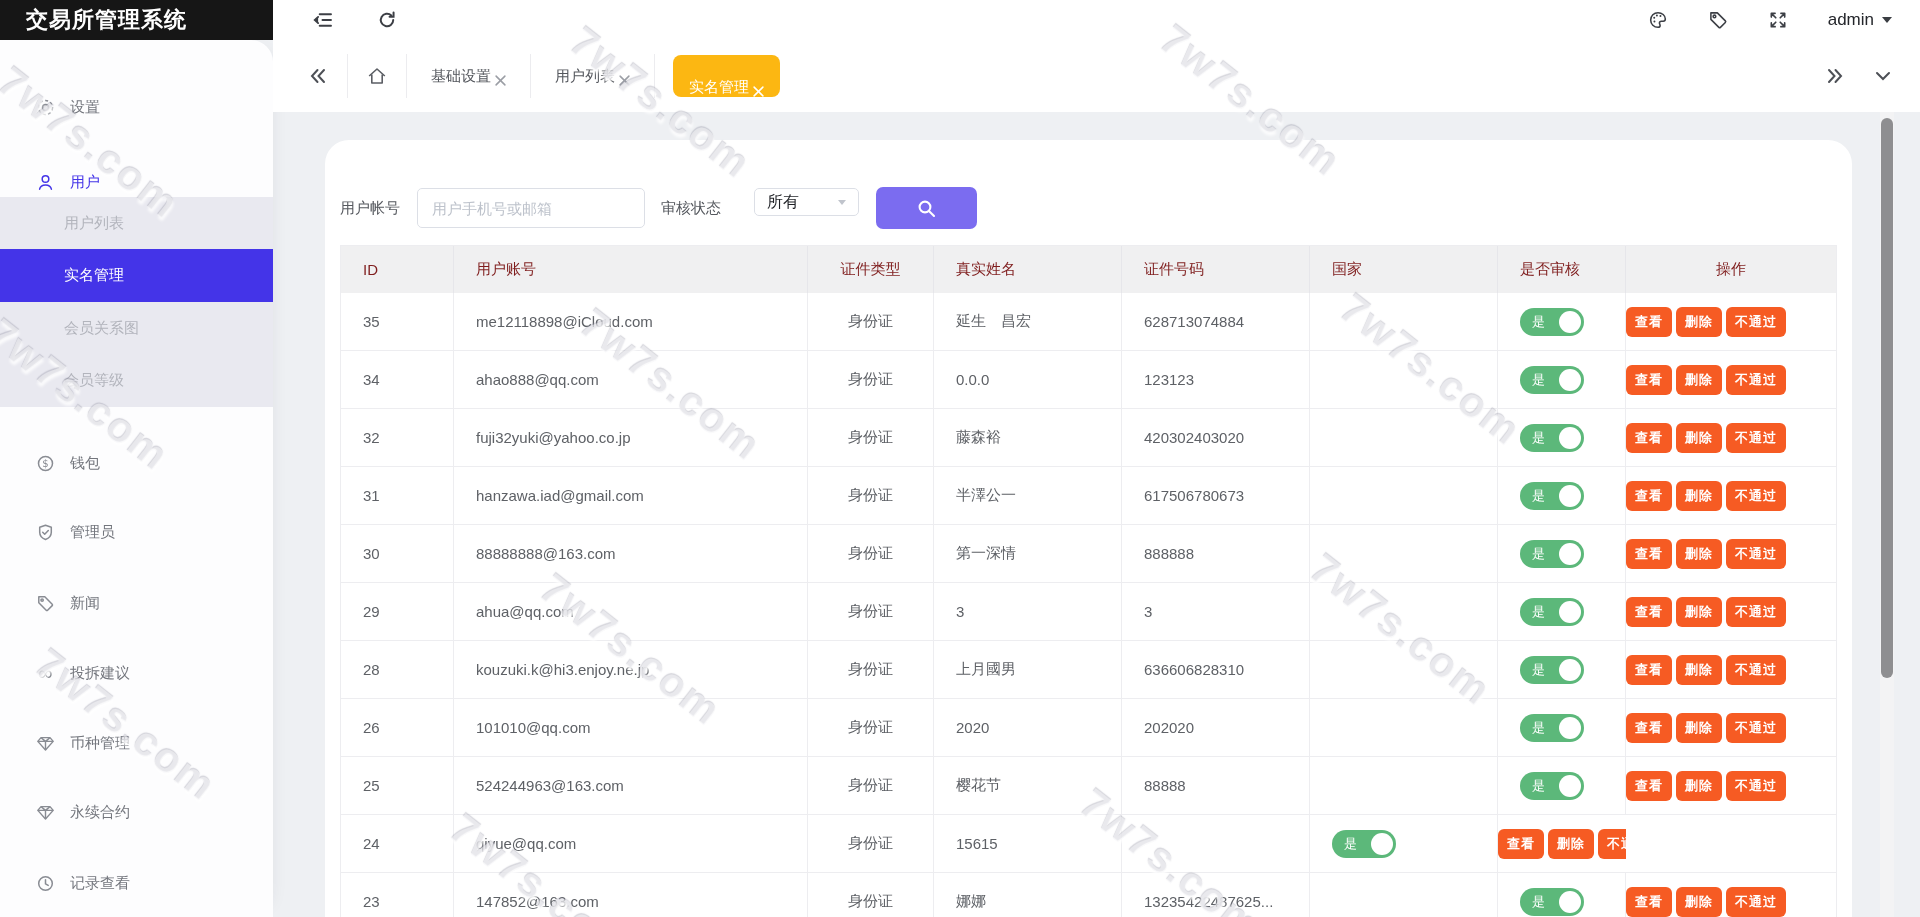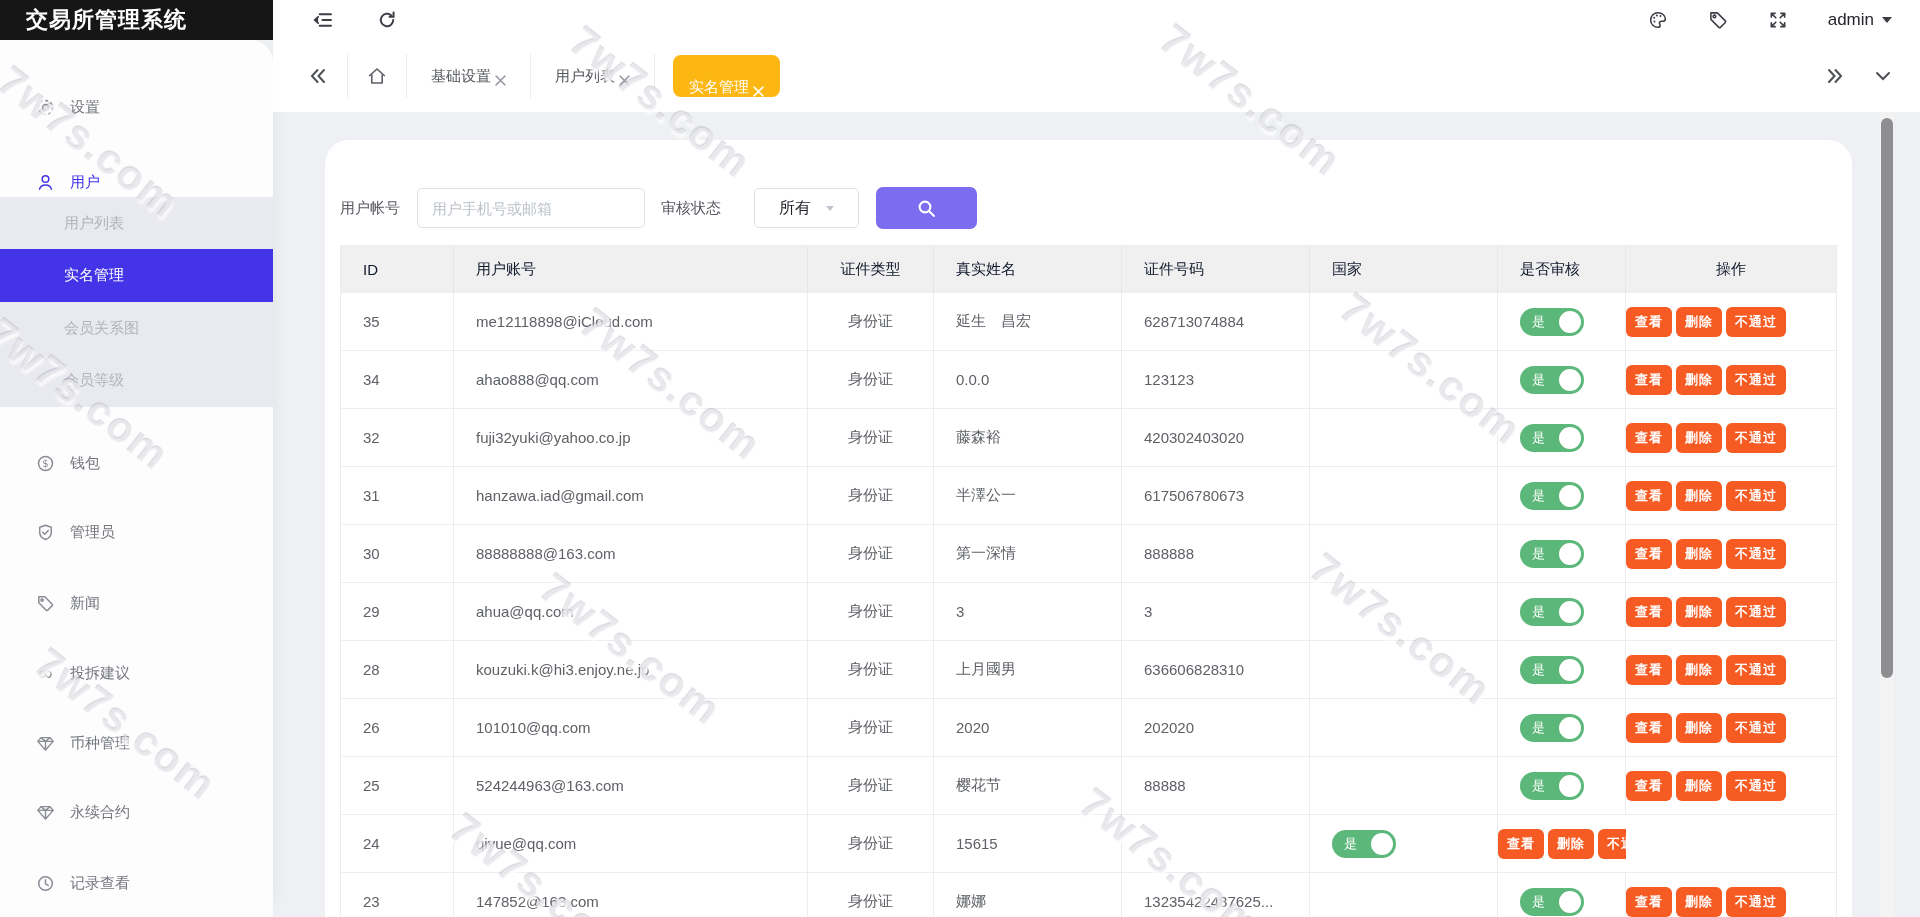--- a/index.html
+++ b/index.html
@@ -54,32 +54,32 @@
   .card { position:absolute; left:325px; top:140px; width:1527px; height:777px; background:#ffffff;
           border-radius:24px 24px 0 0; z-index:10; overflow:hidden; }
 
   .filter-row { position:absolute; left:0; top:47px; width:100%; height:42px; }
   .f-label { position:absolute; top:0; height:42px; line-height:42px; font-size:15px; color:#55585e; }
   .lbl-account { left:15px; }
   .lbl-status { left:336px; }
   .f-input { position:absolute; left:92px; top:1px; width:228px; height:40px; border:1px solid #dcdfe6; border-radius:5px;
              padding:0 14px; font-size:15px; color:#303133; outline:none; font-family:inherit; }
   .f-input::placeholder { color:#bdc2cb; }
-  .f-select { position:absolute; left:429px; top:1px; width:105px; height:40px; border:1px solid #dcdfe6; border-radius:5px;
-              background:#fff; display:flex; align-items:center; padding:0 24px; font-size:16px; color:#1f2126; cursor:pointer; }
+  .f-select { position:absolute; left:429px; top:1px; width:105px; height:28px; border:1px solid #dcdfe6; border-radius:5px;
+              background:#fff; display:flex; align-items:center; padding:0 12px; font-size:16px; color:#1f2126; cursor:pointer; }
   .f-select .sel-caret { margin-left:auto; width:0; height:0; border-left:4px solid transparent; border-right:4px solid transparent; border-top:5px solid #c0c4cc; }
   .search-btn { position:absolute; left:551px; top:0; width:101px; height:42px; background:var(--purple-light); border:none;
                 border-radius:7px; cursor:pointer; display:flex; align-items:center; justify-content:center; }
   .search-btn svg { width:21px; height:21px; color:#ffffff; }
 
   
   .table { position:absolute; left:15px; top:105px; width:1497px; border:1px solid #ededf0; border-bottom:none;
            --cols:113px 354px 126px 188px 188px 188px 128px 1fr; }
   .t-head { display:grid; grid-template-columns:var(--cols); height:47px; background:#f0f0f1; }
-  .th { display:flex; align-items:center; padding-left:22px; font-size:15px; color:#0f172a; border-right:1px solid #e6e6ea; white-space:nowrap; }
+  .th { display:flex; align-items:center; padding-left:22px; font-size:15px; color:#7f1d1d; border-right:1px solid #e6e6ea; white-space:nowrap; }
   .th.center { justify-content:center; padding-left:0; }
   .th:last-child { border-right:none; }
   .t-row { display:grid; grid-template-columns:var(--cols); height:58px; background:#ffffff; border-bottom:1px solid #ededf0; }
   .td { display:flex; align-items:center; padding-left:22px; font-size:15px; color:#5e6166; border-right:1px solid #ededf0;
         white-space:nowrap; overflow:hidden; }
   .td.center { justify-content:center; padding-left:0; }
   .td:last-child { border-right:none; }
 
   .toggle { width:64px; height:28px; border-radius:14px; background:var(--green); position:relative; cursor:pointer; flex:none; }
   .toggle .t-label { position:absolute; left:12px; top:0; height:28px; line-height:28px; font-size:13px; color:#ffffff; }

